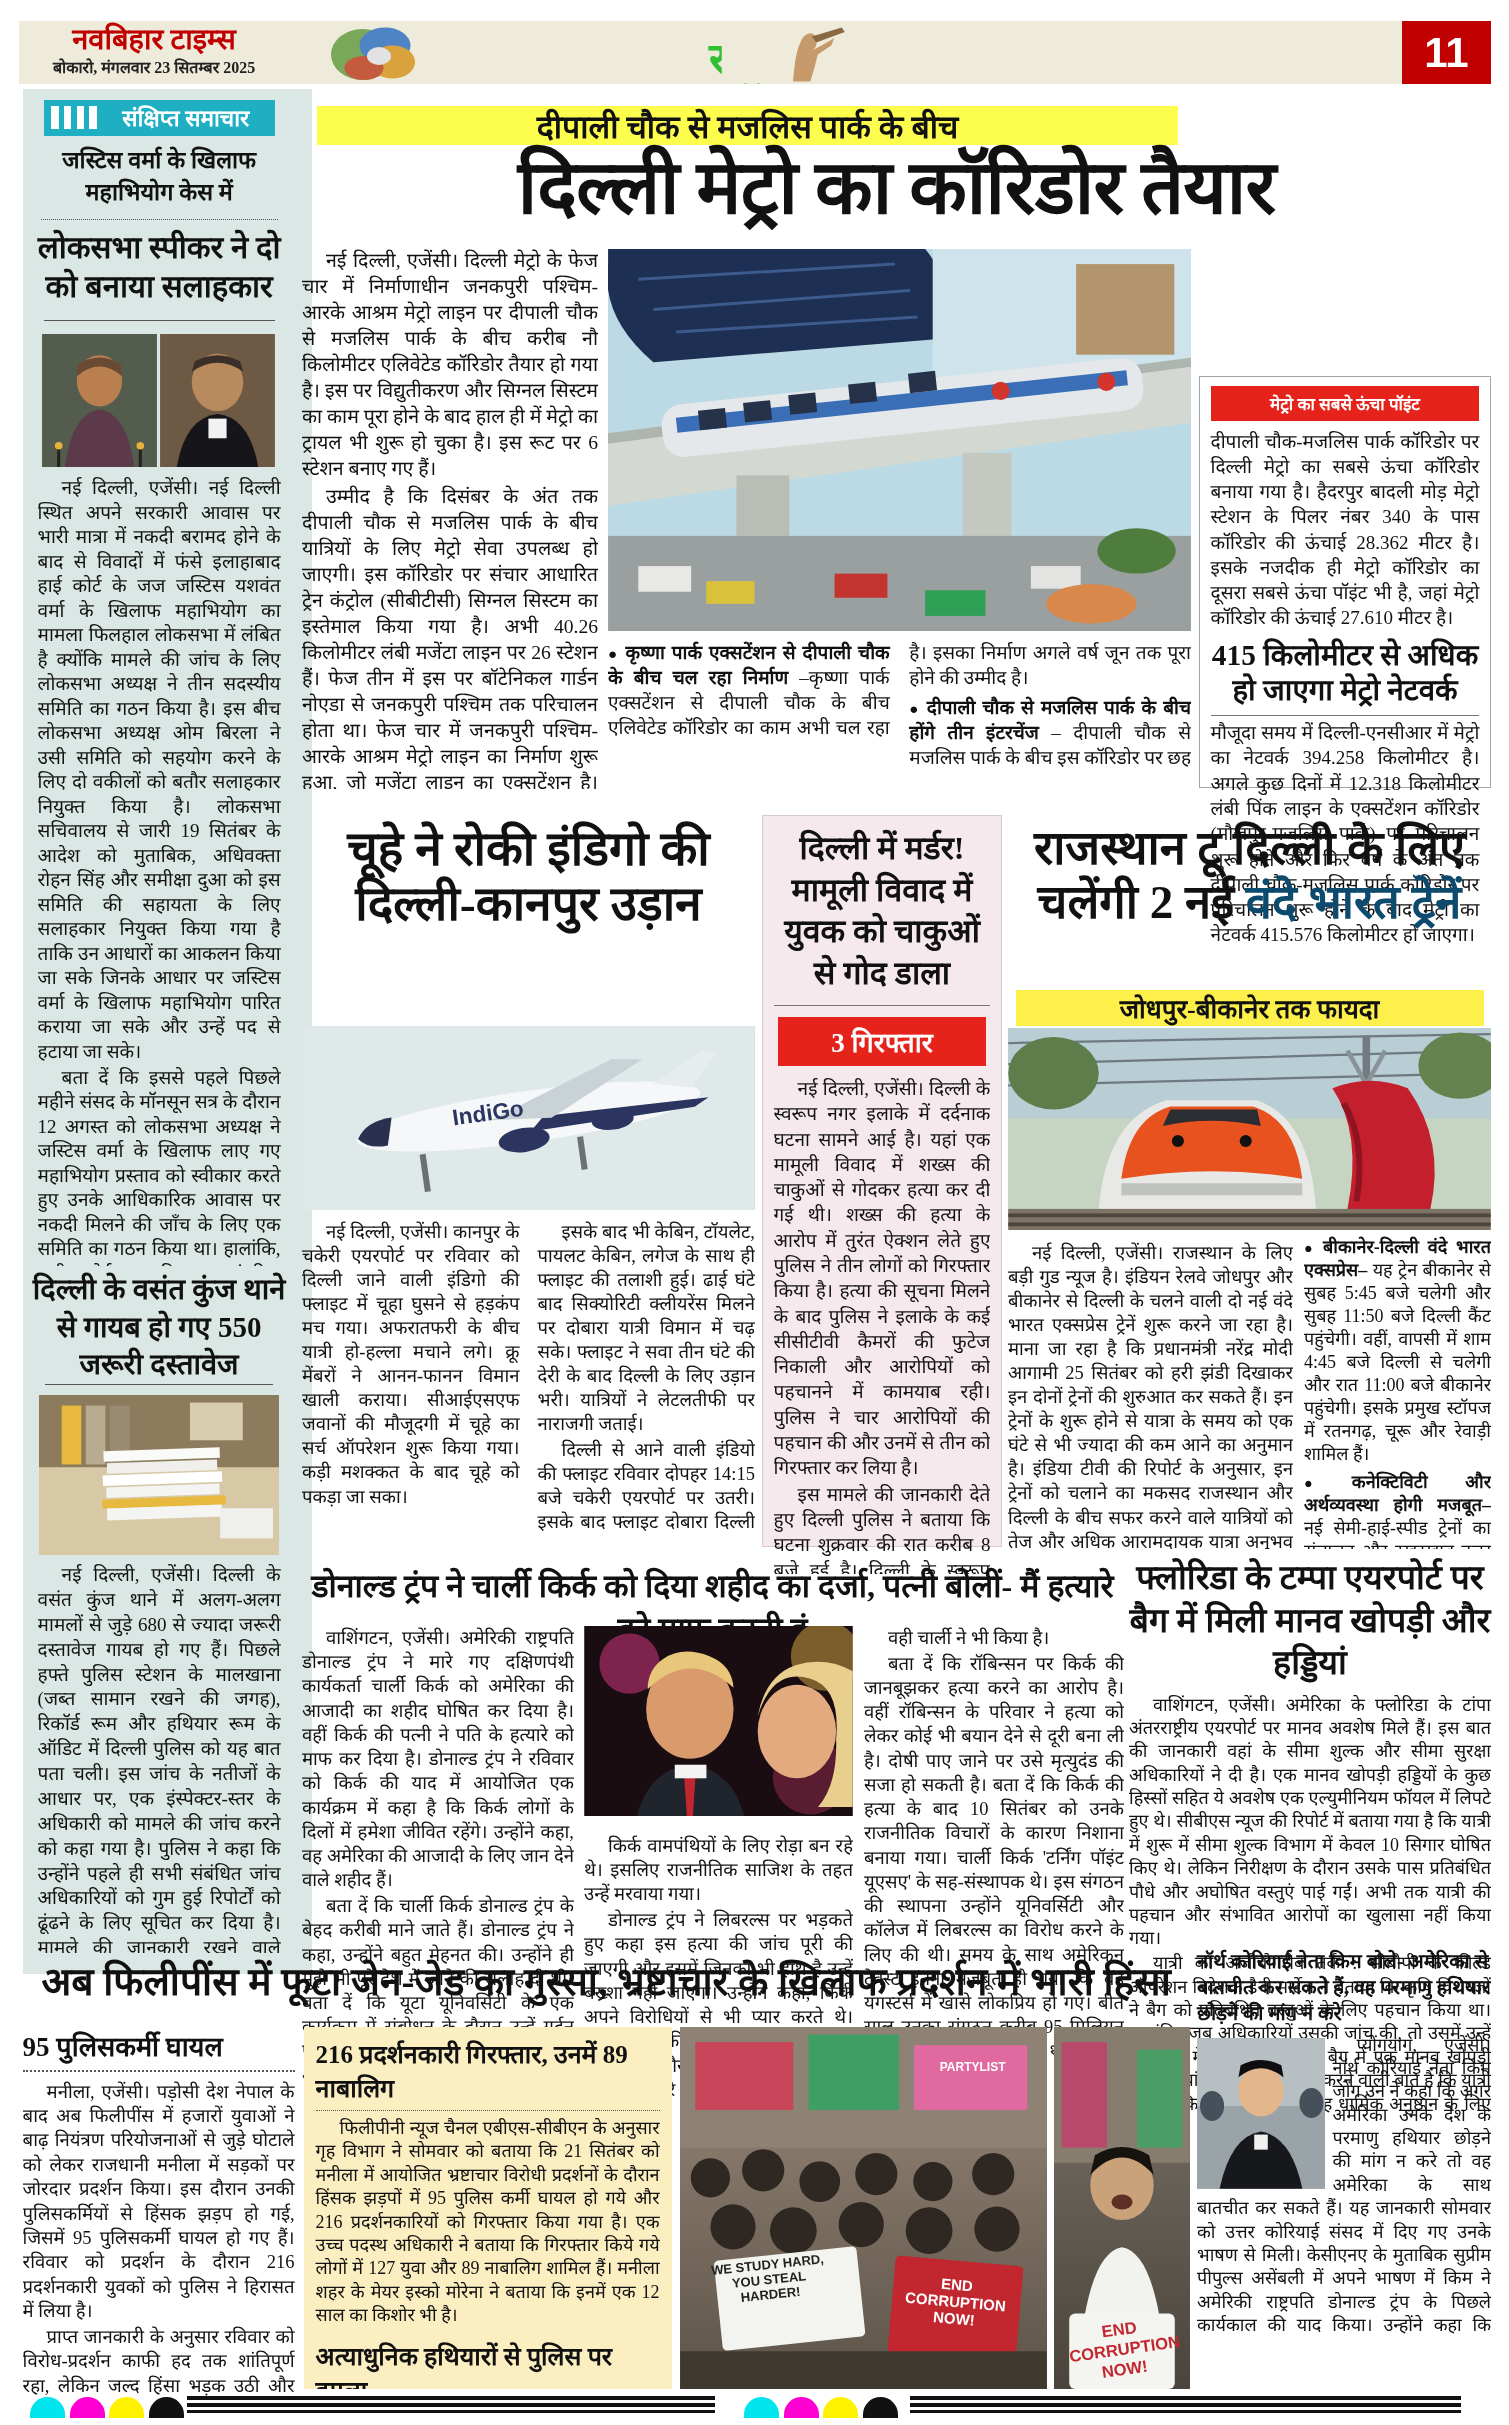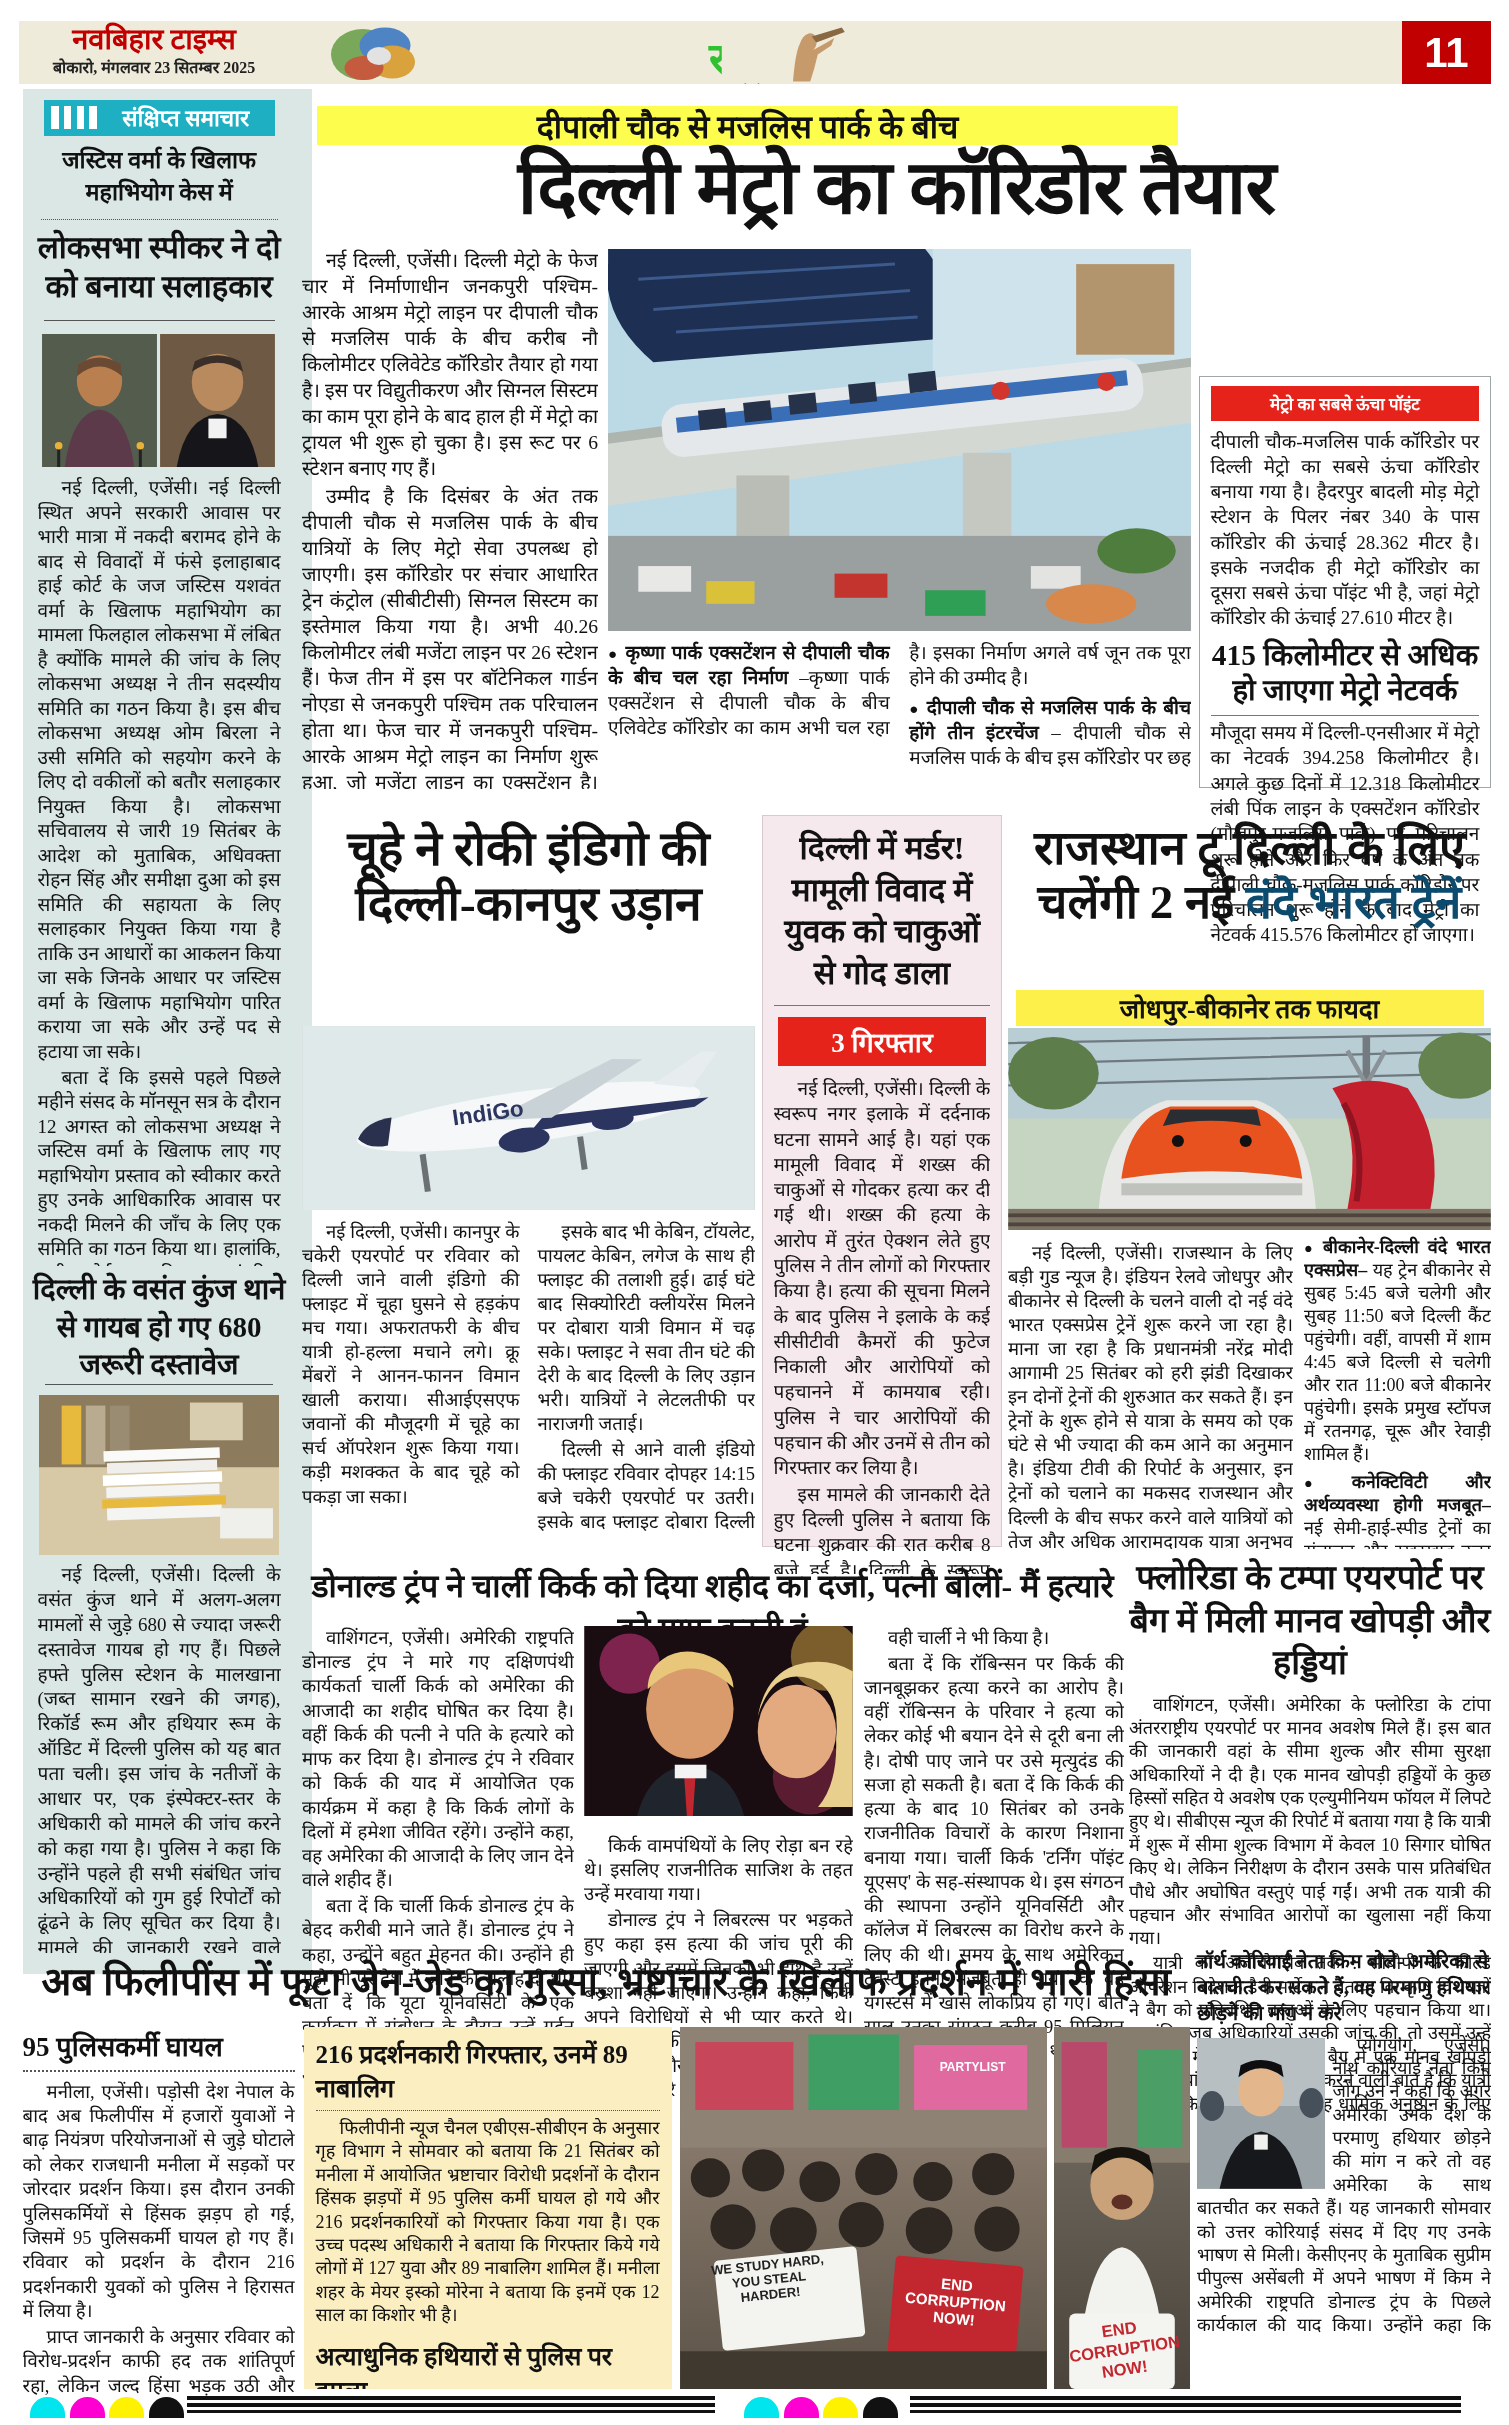--- a/index.html
+++ b/index.html
@@ -169,21 +169,21 @@
         <ellipse cx="76" cy="64" rx="34" ry="38" fill="#b98a5e"></ellipse>
         <path d="M42 50 Q76 26 110 50 L106 36 Q76 20 46 36 Z" fill="#3a2f28"></path>
         <path d="M22 176 Q34 110 76 106 Q118 110 130 176 Z" fill="#16161a"></path>
         <rect x="64" y="112" width="24" height="26" fill="#f2f2f2"></rect>
       </svg>
     </div>
     <div class="abs s1-body clip">
         <p class="para">नई दिल्ली, एजेंसी। नई दिल्ली स्थित अपने सरकारी आवास पर भारी मात्रा में नकदी बरामद होने के बाद से विवादों में फंसे इलाहाबाद हाई कोर्ट के जज जस्टिस यशवंत वर्मा के खिलाफ महाभियोग का मामला फिलहाल लोकसभा में लंबित है क्योंकि मामले की जांच के लिए लोकसभा अध्यक्ष ने तीन सदस्यीय समिति का गठन किया है। इस बीच लोकसभा अध्यक्ष ओम बिरला ने उसी समिति को सहयोग करने के लिए दो वकीलों को बतौर सलाहकार नियुक्त किया है। लोकसभा सचिवालय से जारी 19 सितंबर के आदेश को मुताबिक, अधिवक्ता रोहन सिंह और समीक्षा दुआ को इस समिति की सहायता के लिए सलाहकार नियुक्त किया गया है ताकि उन आधारों का आकलन किया जा सके जिनके आधार पर जस्टिस वर्मा के खिलाफ महाभियोग पारित कराया जा सके और उन्हें पद से हटाया जा सके।</p>
         <p class="para">बता दें कि इससे पहले पिछले महीने संसद के मॉनसून सत्र के दौरान 12 अगस्त को लोकसभा अध्यक्ष ने जस्टिस वर्मा के खिलाफ लाए गए महाभियोग प्रस्ताव को स्वीकार करते हुए उनके आधिकारिक आवास पर नकदी मिलने की जाँच के लिए एक समिति का गठन किया था। हालांकि, सुप्रीम कोर्ट द्वारा गठित एक आंतरिक समिति ने पहले ही जस्टिस वर्मा को मामले में दोषी करार देते हुए उन्हें पद से हटाने की सिफारिश की थी। बता दें कि सुप्रीम कोर्ट नियमानुसार सुप्रीम कोर्ट या हाई कोर्ट के किसी भी मौजूदा जज के विरुद्ध कार्रवाई का सुझाव या सिफारिश कर सकता है, लेकिन उन पर महाभियोग चलाने का अधिकार संसद के पास है। उसी सिफारिश के आधार पर केंद्र सरकार ने जस्टिस वर्मा के खिलाफ अगस्त में लोकसभा में प्रस्ताव दिया था। उस प्रस्ताव पर 146 सांसदों ने दस्तखत किए थे, जिसे स्वीकार करते हुए लोकसभा स्पीकर ने दो जजों और एक वरिष्ठ कानूनविद की अगुवाई में तीन सदस्यीय कमेटी बनाई है।</p>
       </div>
-    <div class="abs s2-head">दिल्ली के वसंत कुंज थाने से गायब हो गए 680 जरूरी दस्तावेज</div>
+    <div class="abs s2-head">दिल्ली के वसंत कुंज थाने से गायब हो गए 550 जरूरी दस्तावेज</div>
     <div class="abs s2-rule"></div>
     <svg class="abs s2-photo" width="240" height="160" viewBox="0 0 318 212">
       <rect width="318" height="212" fill="#cdbd9d"></rect>
       <rect x="0" y="0" width="318" height="96" fill="#8d7b5d"></rect>
       <rect x="30" y="14" width="26" height="78" fill="#e7b93c"></rect>
       <rect x="62" y="14" width="26" height="78" fill="#b9ab90"></rect>
       <rect x="94" y="14" width="26" height="78" fill="#9a8c72"></rect>
       <rect x="200" y="10" width="70" height="50" fill="#d9cdb0"></rect>
       <rect x="0" y="96" width="318" height="116" fill="#d8c9a6"></rect>
       <g transform="rotate(-2 160 150)">

